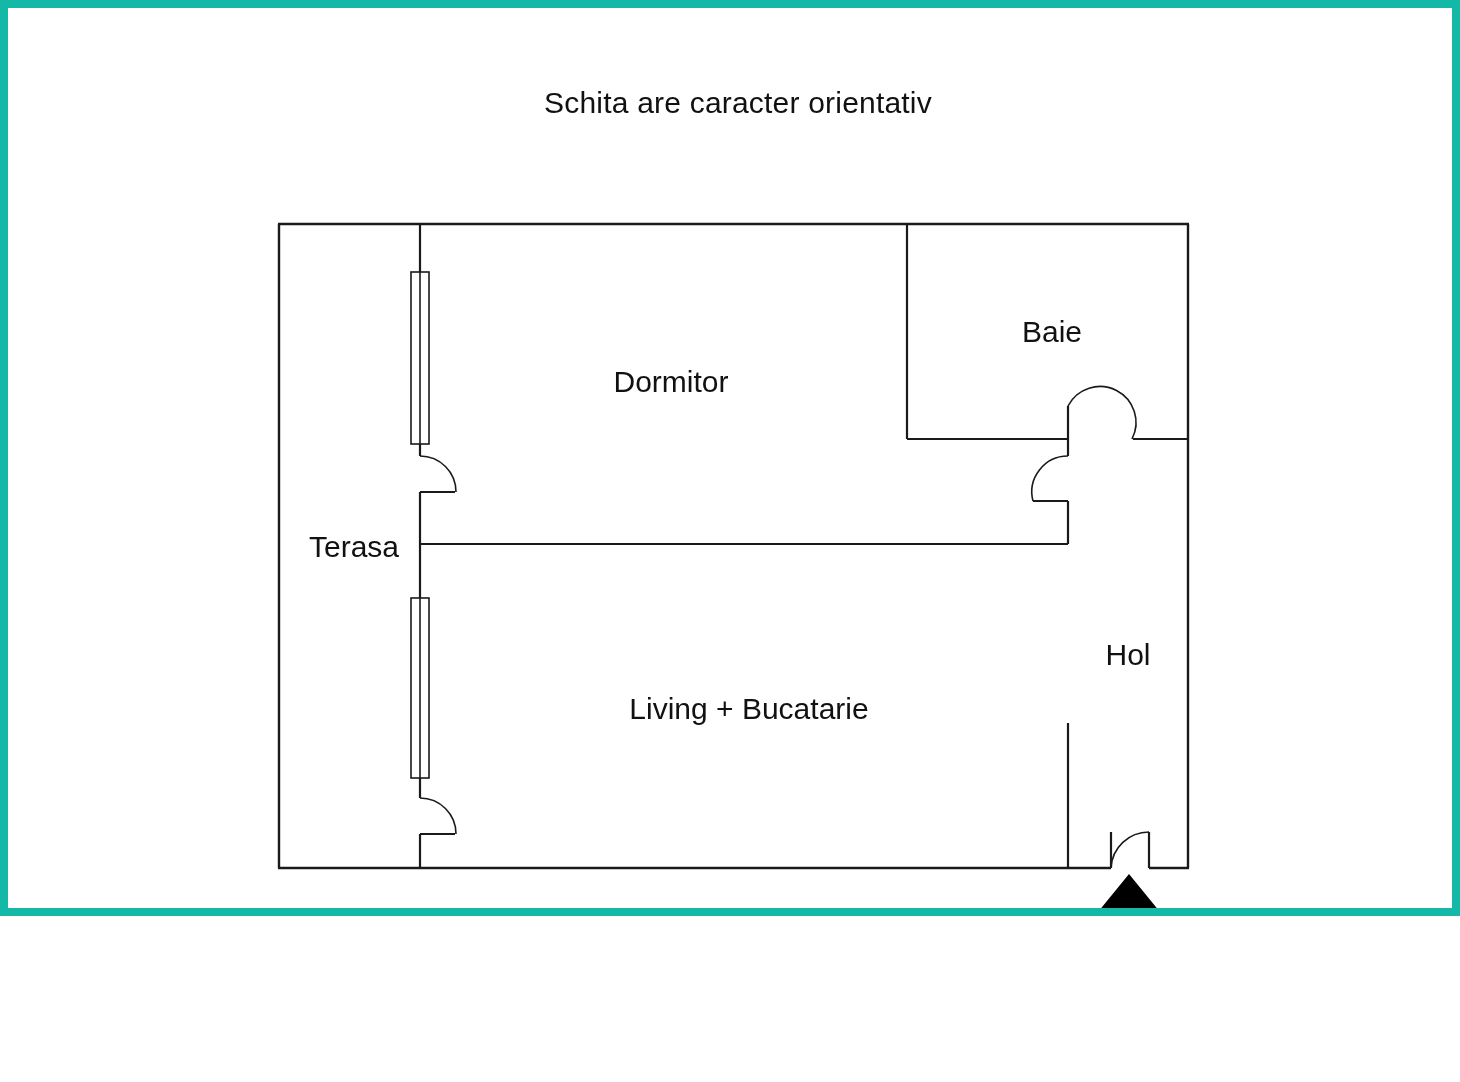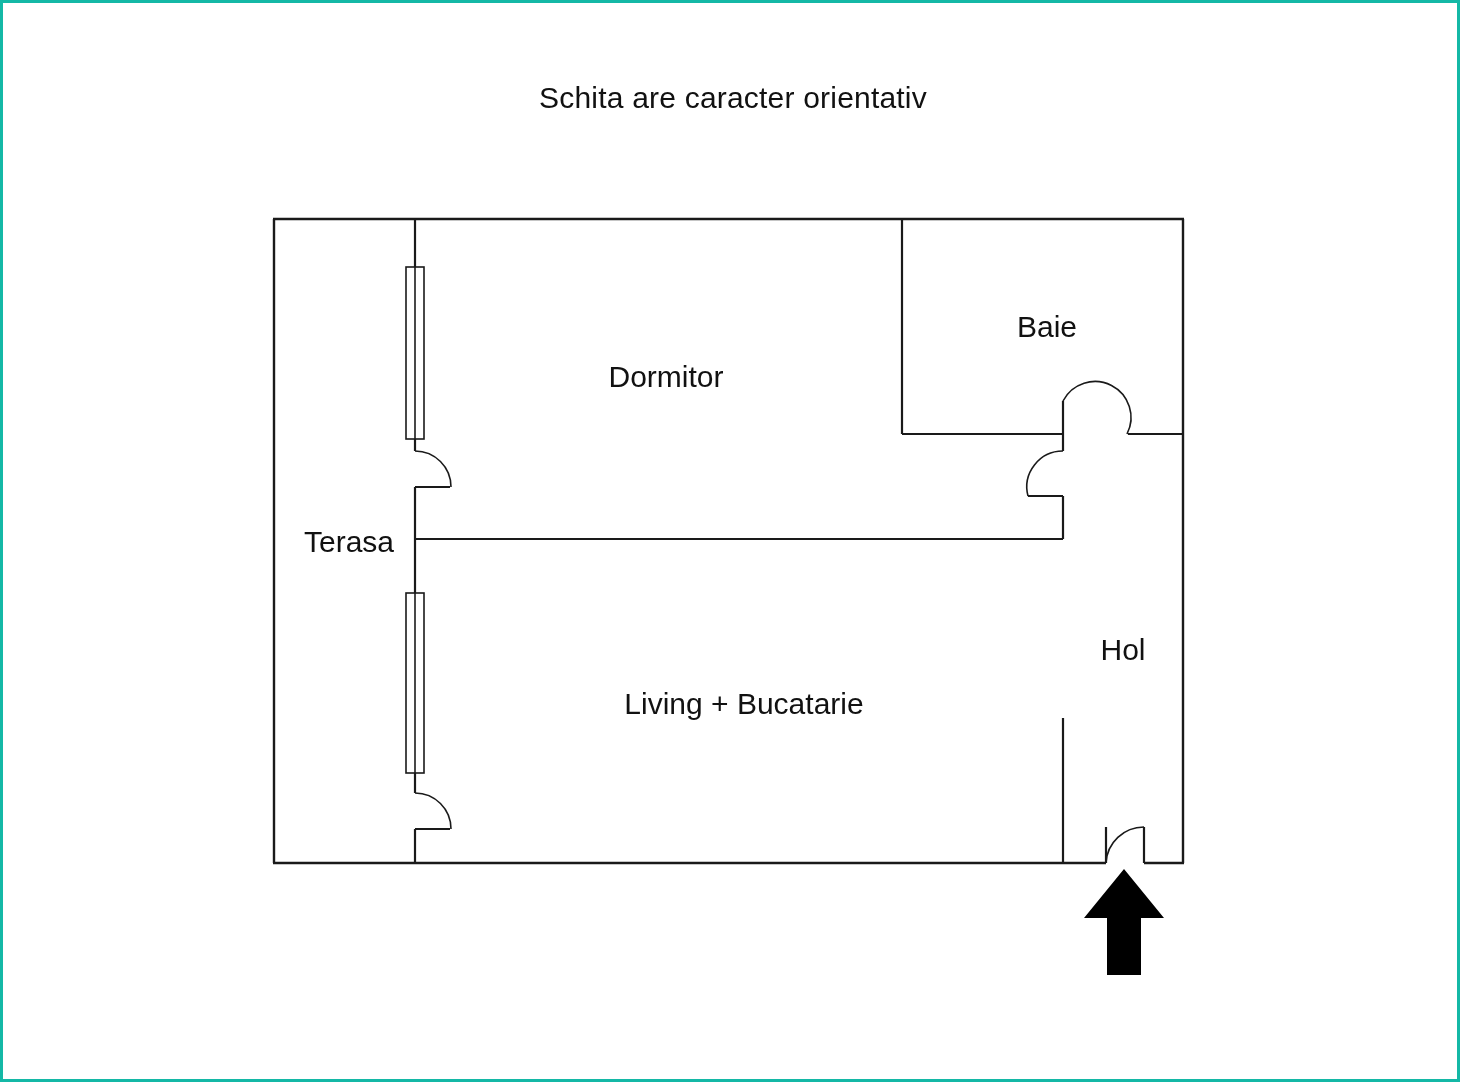--- a/index.html
+++ b/index.html
@@ -6,24 +6,24 @@
     margin: 0;
     padding: 0;
     background: #ffffff;
   }
   body {
     font-family: "Liberation Sans", sans-serif;
   }
   #page {
     position: relative;
     width: 1460px;
-    height: 1082px;
+    height: 916px;
     background: #ffffff;
     box-sizing: border-box;
-    border: 3px solid #14b8a6;
+    border: 8px solid #14b8a6;
     overflow: hidden;
   }
   #plan-title {
     position: absolute;
     left: 0;
     top: 78px;
     width: 1460px;
     text-align: center;
     font-size: 30px;
     color: #111111;

